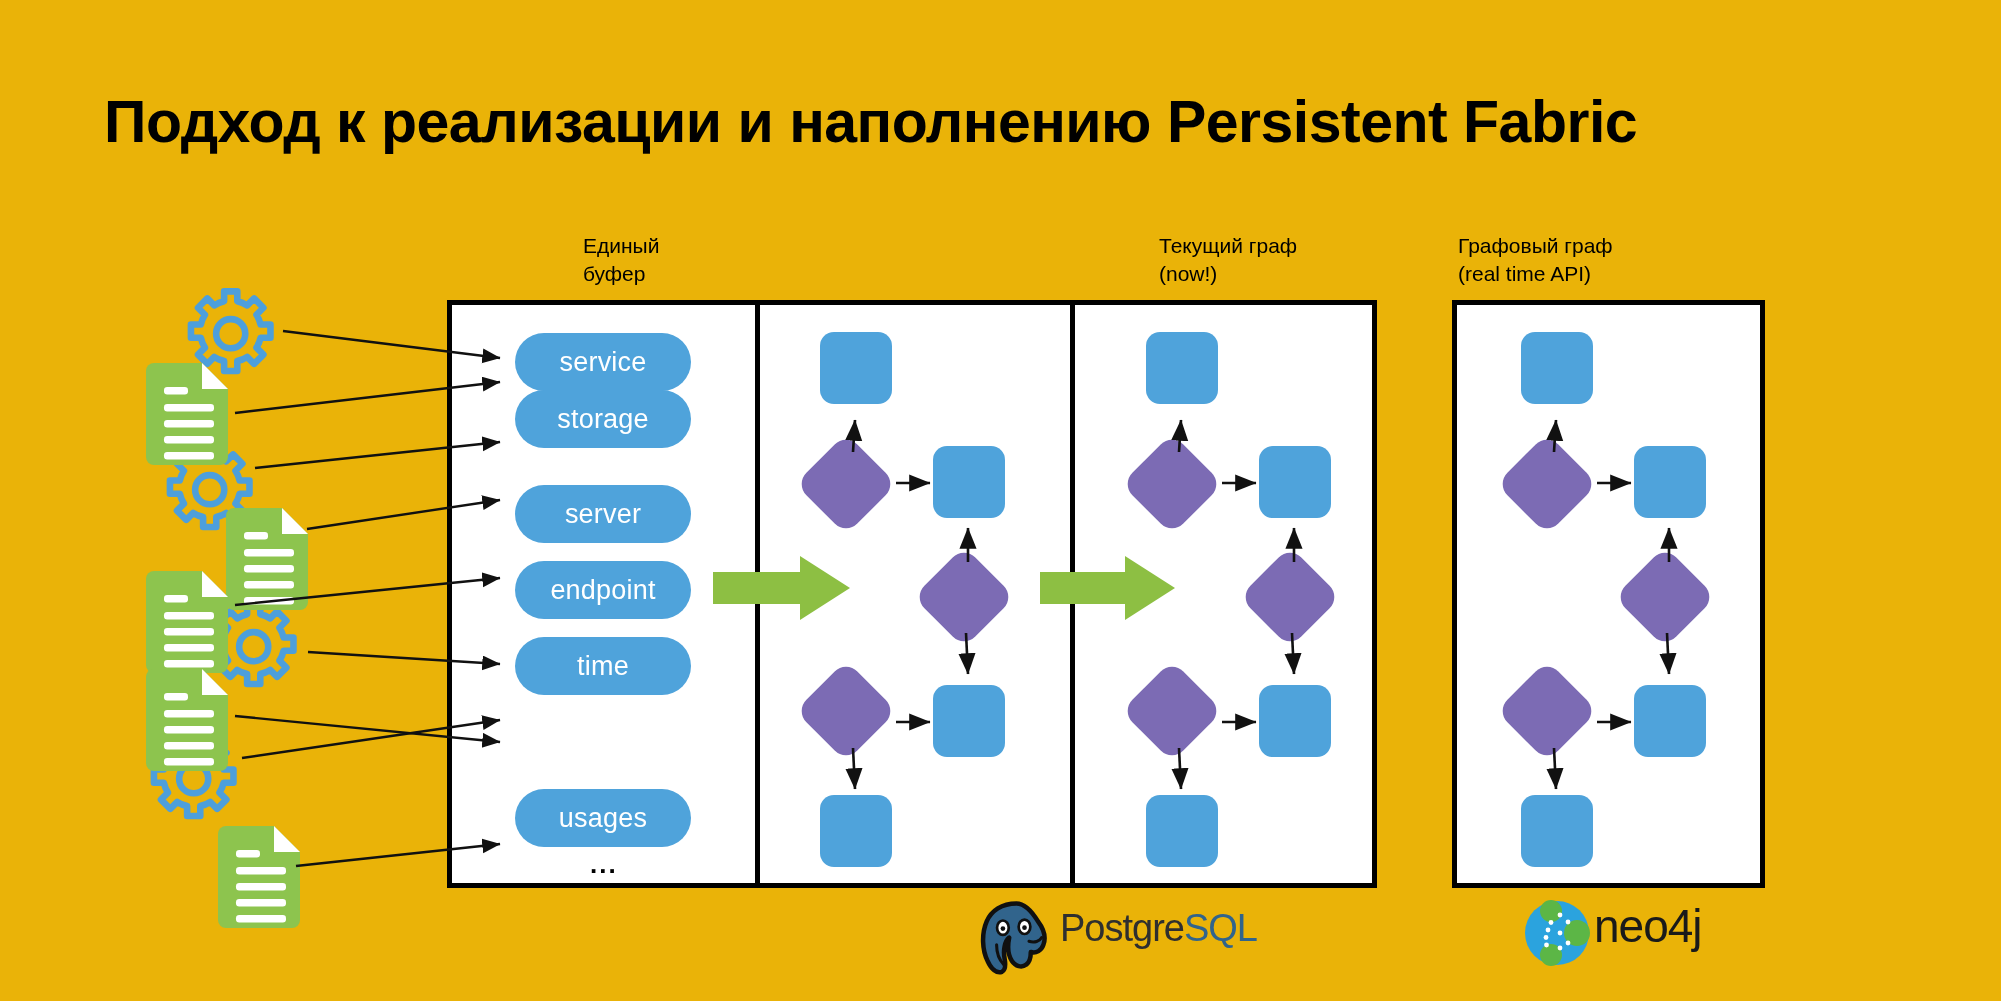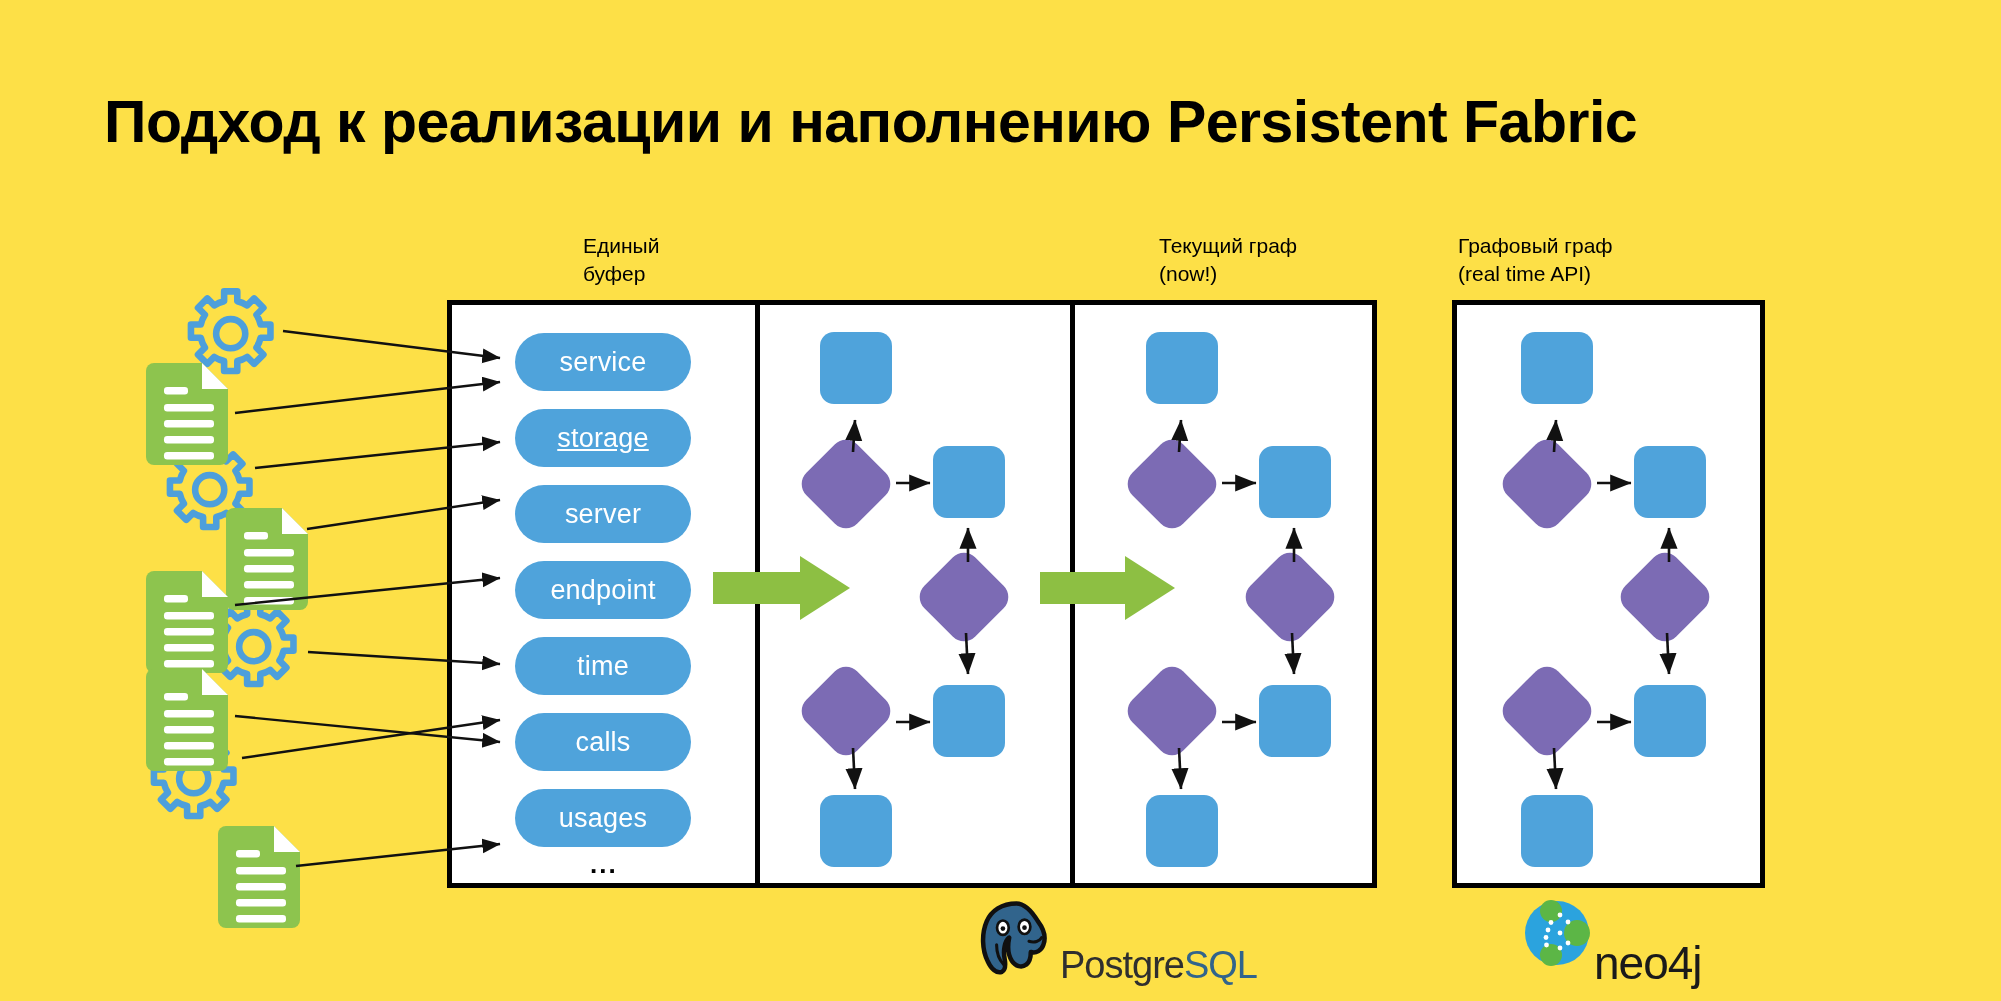--- a/index.html
+++ b/index.html
@@ -7,21 +7,21 @@
     margin: 0; padding: 0;
     width: 2001px; height: 1001px;
     background: #ffffff;
     font-family: "Liberation Sans", sans-serif;
     overflow: hidden;
   }
   #slide {
     position: relative;
     width: 2001px;
     height: 1001px;
-    background: #fde047;
+    background: #eab308;
   }
 
   
   #slide-title {
     position: absolute;
     left: 104px;
     top: 92px;
     font-size: 59px;
     font-weight: bold;
     color: #000000;
@@ -95,21 +95,20 @@
     left: 0; top: 0;
     width: 2001px; height: 1001px;
     pointer-events: none;
   }
 
   
   .logo {
     position: absolute;
     display: flex;
     align-items: flex-end;
-    margin-top: 37px;
   }
   .logo-text-pg {
     font-size: 38px;
     letter-spacing: -1px;
     font-family: "Liberation Sans", sans-serif;
   }
   .pg-dark { color: #2F2F2F; }
   .pg-blue { color: #31648C; }
   .logo-text-neo {
     font-size: 46px;
@@ -134,34 +133,31 @@
 
   <div class="panel" style="left:447px; top:300px; width:930px; height:588px;"></div>
   <div class="panel-divider" style="left:755px; top:300px; height:588px;"></div>
   <div class="panel-divider" style="left:1070px; top:300px; height:588px;"></div>
 
   <div class="panel" style="left:1452px; top:300px; width:313px; height:588px;"></div>
 
   <div class="pill" style="left:515px; top:333px;">
     <span>service</span>
   </div>
-  <div class="pill" style="left:515px; top:409px;text-decoration:underline;">
+  <div class="pill" style="left:515px; top:390px;">
     <span>storage</span>
   </div>
   <div class="pill" style="left:515px; top:485px;">
     <span>server</span>
   </div>
   <div class="pill" style="left:515px; top:561px;">
     <span>endpoint</span>
   </div>
   <div class="pill" style="left:515px; top:637px;">
     <span>time</span>
-  </div>
-  <div class="pill" style="left:515px; top:713px;">
-    <span>calls</span>
   </div>
   <div class="pill" style="left:515px; top:789px;">
     <span>usages</span>
   </div>
   <div class="ellipsis" style="left:590px; top:849px;">...</div>
 
   <div class="node-square" style="left:820px;  top:332px;"></div>
   <div class="node-diamond" style="left:810px;  top:448px;"></div>
   <div class="node-square" style="left:933px;  top:446px;"></div>
   <div class="node-diamond" style="left:928px;  top:561px;"></div>

